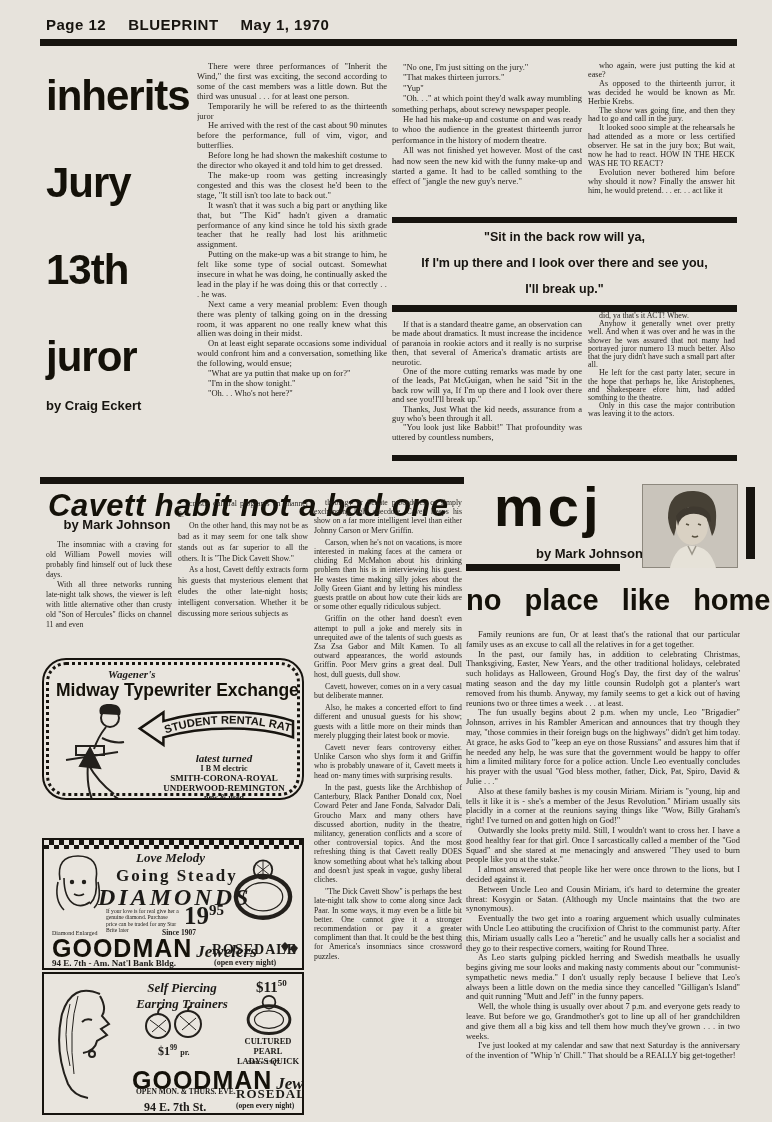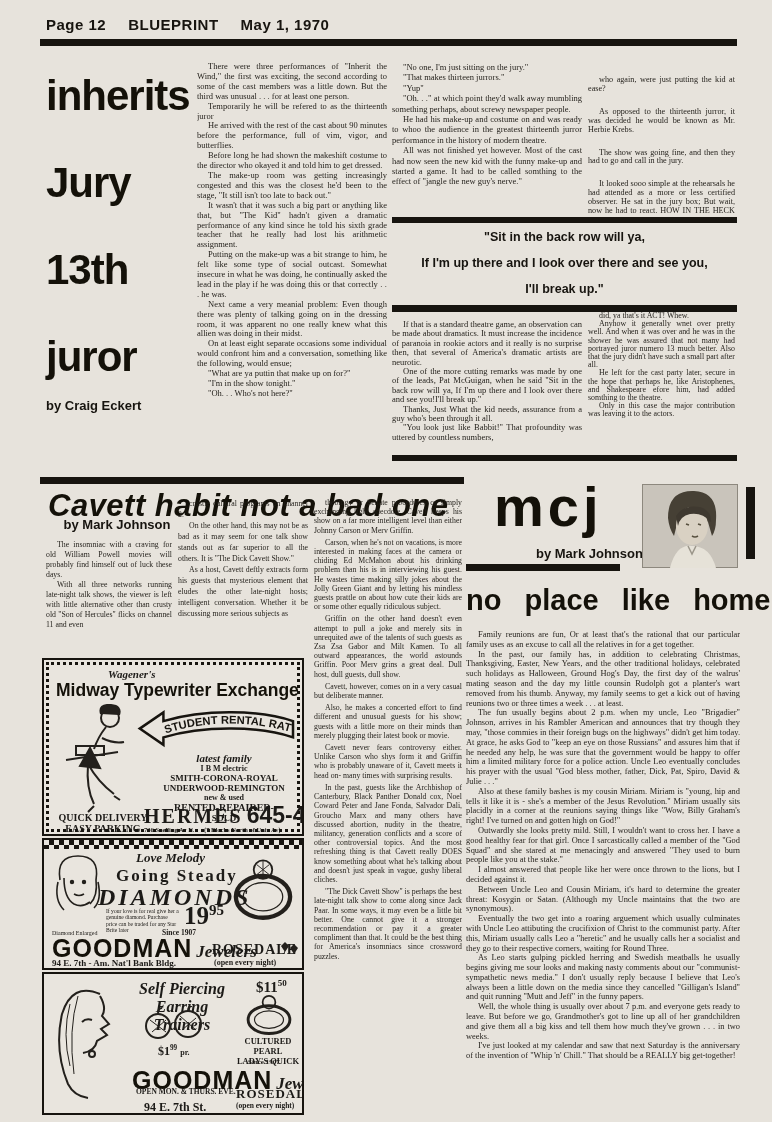--- a/index.html
+++ b/index.html
@@ -8,21 +8,21 @@
   .abs{position:absolute;}
   .bar{position:absolute;background:#17140f;}
   .masthead{position:absolute;left:46px;top:16px;font-family:"Liberation Sans",sans-serif;
             font-weight:bold;font-size:15px;letter-spacing:.5px;color:#17140f;}
   .masthead span{margin-right:22px;}
   
   .txtcol{position:absolute;overflow:hidden;}
   .txtcol p{margin:0;text-align:justify;text-indent:11px;font-size:8.5px;line-height:10.4px;color:#211e19;}
   .c1 p{line-height:9.9px;}
   .c2t p{line-height:10.4px;}
-  .c3t p{font-size:8.2px;line-height:8.9px;margin-top:14px;}
+  .c3t p{font-size:8.2px;line-height:8.9px;}
   .c2b p{line-height:9.4px;}
   .c3b p{font-size:7.9px;line-height:8.2px;}
   .cav p{font-size:7.8px;line-height:10px;}
   .cavB p{font-size:7.8px;line-height:11px;}
   .cavC p{font-size:7.8px;line-height:9.2px;margin-bottom:3px;}
   .mcjbody p{font-size:8.4px;line-height:9.8px;text-indent:12px;}
   
   .jury-hl p{margin:0;font-family:"Liberation Sans",sans-serif;font-weight:bold;
              font-size:42px;line-height:87px;letter-spacing:-1px;color:#141109;text-indent:0;text-align:left;}
   .byline{position:absolute;font-family:"Liberation Sans",sans-serif;font-weight:bold;font-size:13px;color:#17140f;}
@@ -140,21 +140,21 @@
       <p>theology or Senate procedures or simply exchanging light anecdote, Cavett keeps his show on a far more intelligent level than either Johnny Carson or Merv Griffin.</p>
       <p>Carson, when he's not on vacations, is more interested in making faces at the camera or chiding Ed McMahon about his drinking problem than his is in interviewing his guest. He wastes time making silly jokes about the Jolly Green Giant and by letting his mindless guests prattle on about how cute their kids are or some other equally ridiculous subject.</p>
       <p>Griffin on the other hand doesn't even attempt to pull a joke and merely sits in unrequited awe of the talents of such guests as Zsa Zsa Gabor and Milt Kamen. To all outward appearances, the world astounds Griffin. Poor Merv grins a great deal. Dull host, dull guests, dull show.</p>
       <p>Cavett, however, comes on in a very casual but deliberate manner.</p>
       <p>Also, he makes a concerted effort to find different and unusual guests for his show; guests with a little more on their minds than merely plugging their latest book or movie.</p>
       <p>Cavett never fears controversy either. Unlike Carson who shys form it and Griffin who is probably unaware of it, Cavett meets it head on- many times with surprising results.</p>
       <p>In the past, guests like the Archbishop of Canterbury, Black Panther Donald cox, Noel Coward Peter and Jane Fonda, Salvador Dali, Groucho Marx and many others have discussed abortion, nudity in the theatre, militancy, generation conflicts and a score of other controversial topics. And the most refreshing thing is that Cavett really DOES know something about what he's talking about and doesn't just speak in vague, gushy liberal cliches.</p>
       <p>"The Dick Cavett Show" is perhaps the best late-night talk show to come along since Jack Paar. In some ways, it may even be a little bit better. One cannot give it a stronger recommendation or pay it a greater compliment than that. It could be the best thing for America's insomniacs since crossword puzzles.</p>
     </div>
 
-  <div class="ad ad-typewriter" style="top:658px;height:178px;">
+  <div class="ad ad-typewriter" style="top:658px;height:142px;border-radius:24px;">
     <div class="abs script" style="left:64px;top:8px;font-size:11px;font-weight:bold;">Wagener's</div>
     <div class="abs adname" style="left:12px;top:20px;">Midway Typewriter Exchange Inc</div>
     <svg class="abs" style="left:10px;top:44px;" width="84" height="112" viewBox="0 0 84 112">
       <g stroke="#23201c" stroke-width="2" fill="none">
         <circle cx="56" cy="14" r="9"></circle>
         <path d="M47 10 q-3 -10 10 -9 q11 1 8 10" fill="#23201c"></path>
         <path d="M52 23 q-8 10 -12 22"></path>
         <path d="M48 34 q12 6 22 4"></path>
         <rect x="22" y="42" width="28" height="9"></rect>
         <path d="M12 56 l52 -8"></path>
@@ -165,21 +165,21 @@
       </g>
     </svg>
     <svg class="abs" style="left:92px;top:44px;" width="162" height="48" viewBox="0 0 260 74">
       <path d="M6 38 L44 12 L44 26 C 110 6, 200 8, 252 26 L252 52 C 200 34, 110 32, 44 52 L44 64 Z" fill="none" stroke="#17140f" stroke-width="4"></path>
       <path id="bannerPath" d="M48 46 C 110 24, 190 26, 250 44" fill="none"></path>
       <text font-family="Liberation Sans, sans-serif" font-weight="bold" font-size="18" fill="#17140f">
         <textPath href="#bannerPath">STUDENT RENTAL RATES</textPath>
       </text>
     </svg>
     <div class="abs" style="left:110px;top:92px;width:140px;text-align:center;">
-      <div class="script" style="font-size:11px;font-weight:bold;">latest family</div>
+      <div class="script" style="font-size:11px;font-weight:bold;">latest turned</div>
       <div class="tinyb" style="font-size:8px;">I B M electric</div>
       <div class="tinyb" style="font-size:9px;">SMITH-CORONA-ROYAL</div>
       <div class="tinyb" style="font-size:9px;">UNDERWOOD-REMINGTON</div>
       <div class="tinyb" style="font-size:8px;">new &amp; used</div>
       <div class="tinyb" style="font-size:10px;">RENTED-REPAIRED-</div>
       <div class="tinyb" style="font-size:9px;">SOLD</div>
     </div>
     <div class="abs" style="left:100px;top:142px;width:156px;white-space:nowrap;">
       <span class="hermes">HERMES</span>
       <span class="phone">645-4615</span>
@@ -238,21 +238,21 @@
   <div class="ad" style="top:972px;height:143px;">
     <svg class="abs" style="left:4px;top:6px;" width="76" height="122" viewBox="0 0 76 122">
       <g stroke="#23201c" stroke-width="2" fill="none">
         <path d="M52 14 Q24 2 14 34 Q6 70 20 104 Q26 116 40 118"></path>
         <path d="M52 16 q7 12 2 20 l7 8 -8 5 6 6 -10 6 q-2 10 -14 12"></path>
         <path d="M44 40 q-6 -2 -10 2"></path>
         <circle cx="44" cy="74" r="3"></circle>
         <path d="M22 24 q-8 30 0 62 M30 16 q-10 34 -4 78" stroke-width="1"></path>
       </g>
     </svg>
-    <div class="abs tinyb" style="left:92px;top:6px;font-size:16px;font-style:italic;text-align:center;width:92px;">
+    <div class="abs tinyb" style="left:92px;top:6px;font-size:13px;font-style:italic;text-align:center;width:92px;">
       <div>Self Piercing</div>
       <div>Earring Trainers</div>
     </div>
     <div class="abs tinyb" style="left:212px;top:4px;font-size:15px;">
       <span>$11</span><sup>50</sup>
     </div>
     <svg class="abs" style="left:96px;top:32px;" width="68" height="36" viewBox="0 0 68 36">
       <g stroke="#23201c" stroke-width="2" fill="none">
         <circle cx="18" cy="20" r="12"></circle>
           <circle cx="48" cy="18" r="13"></circle>

